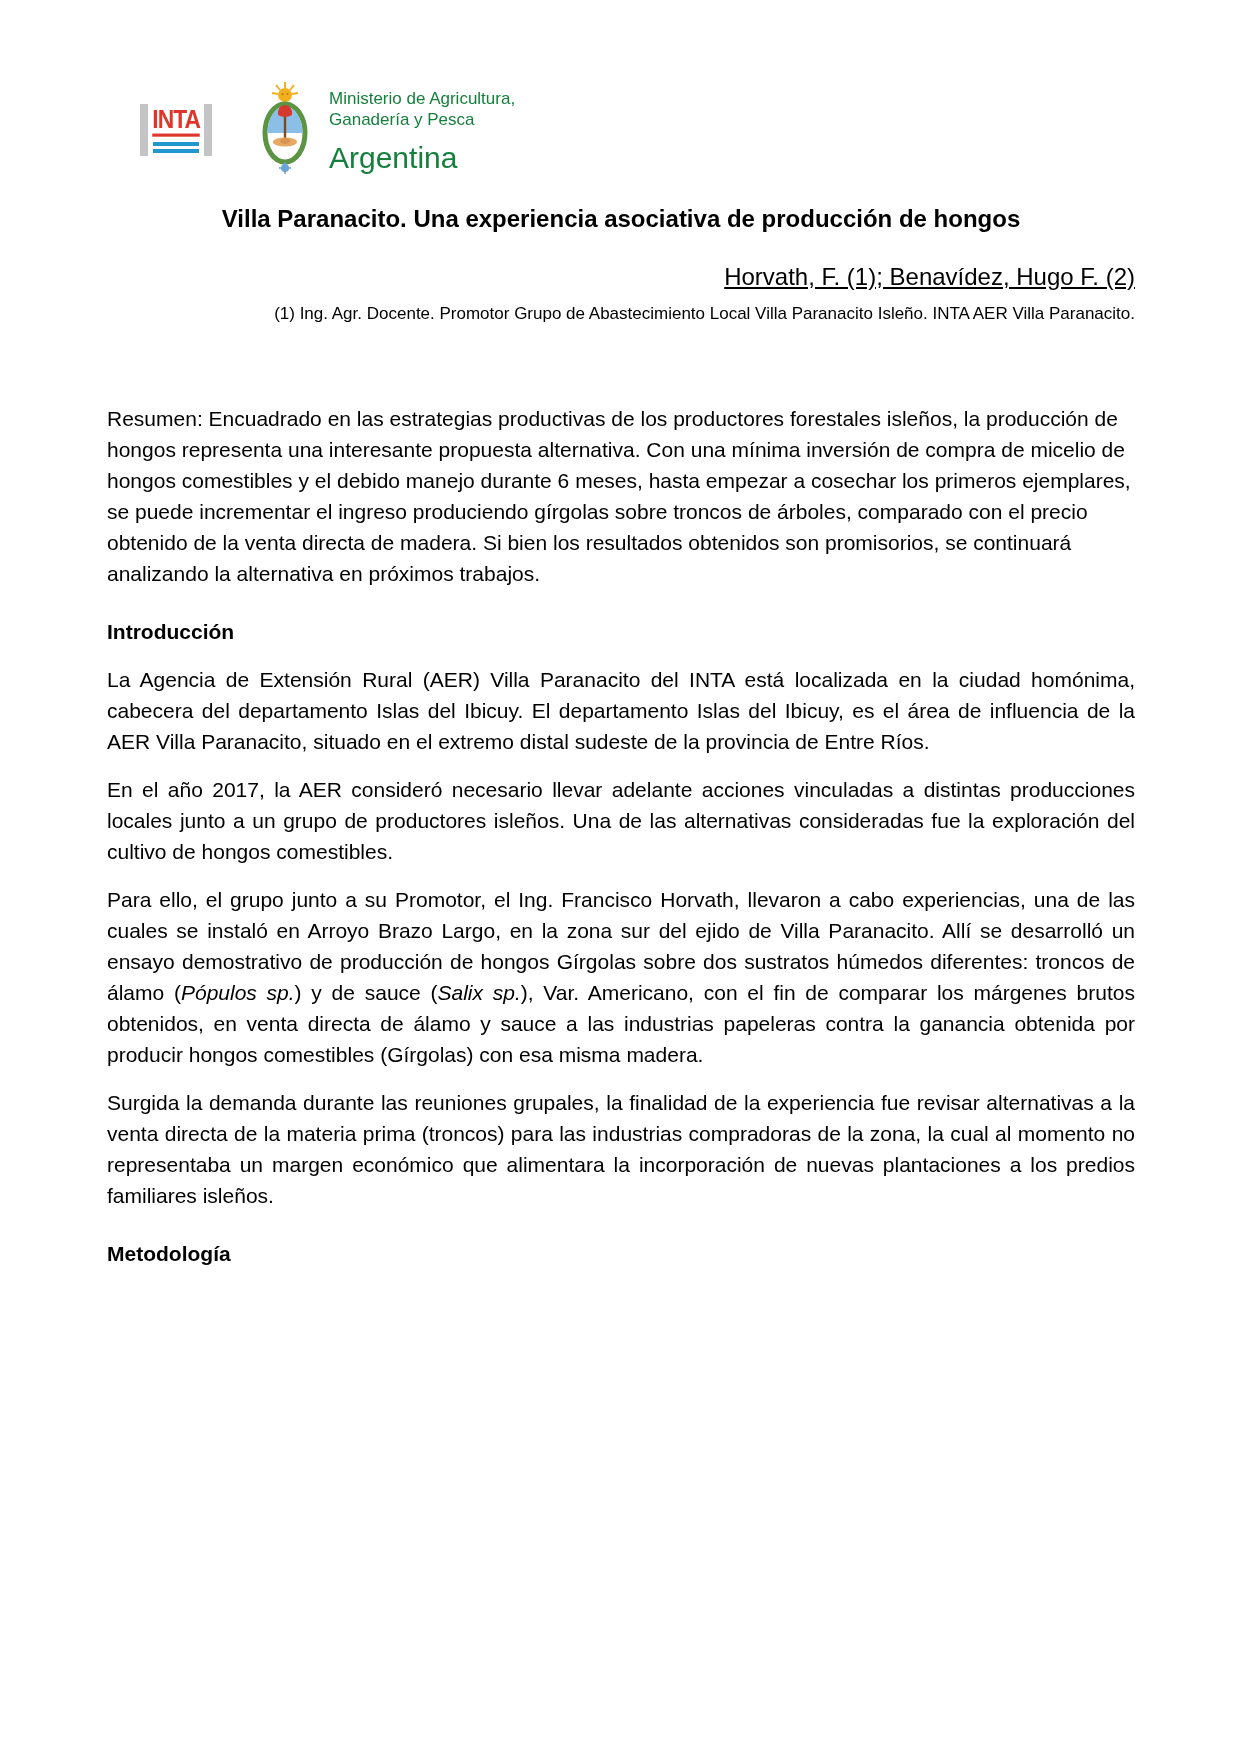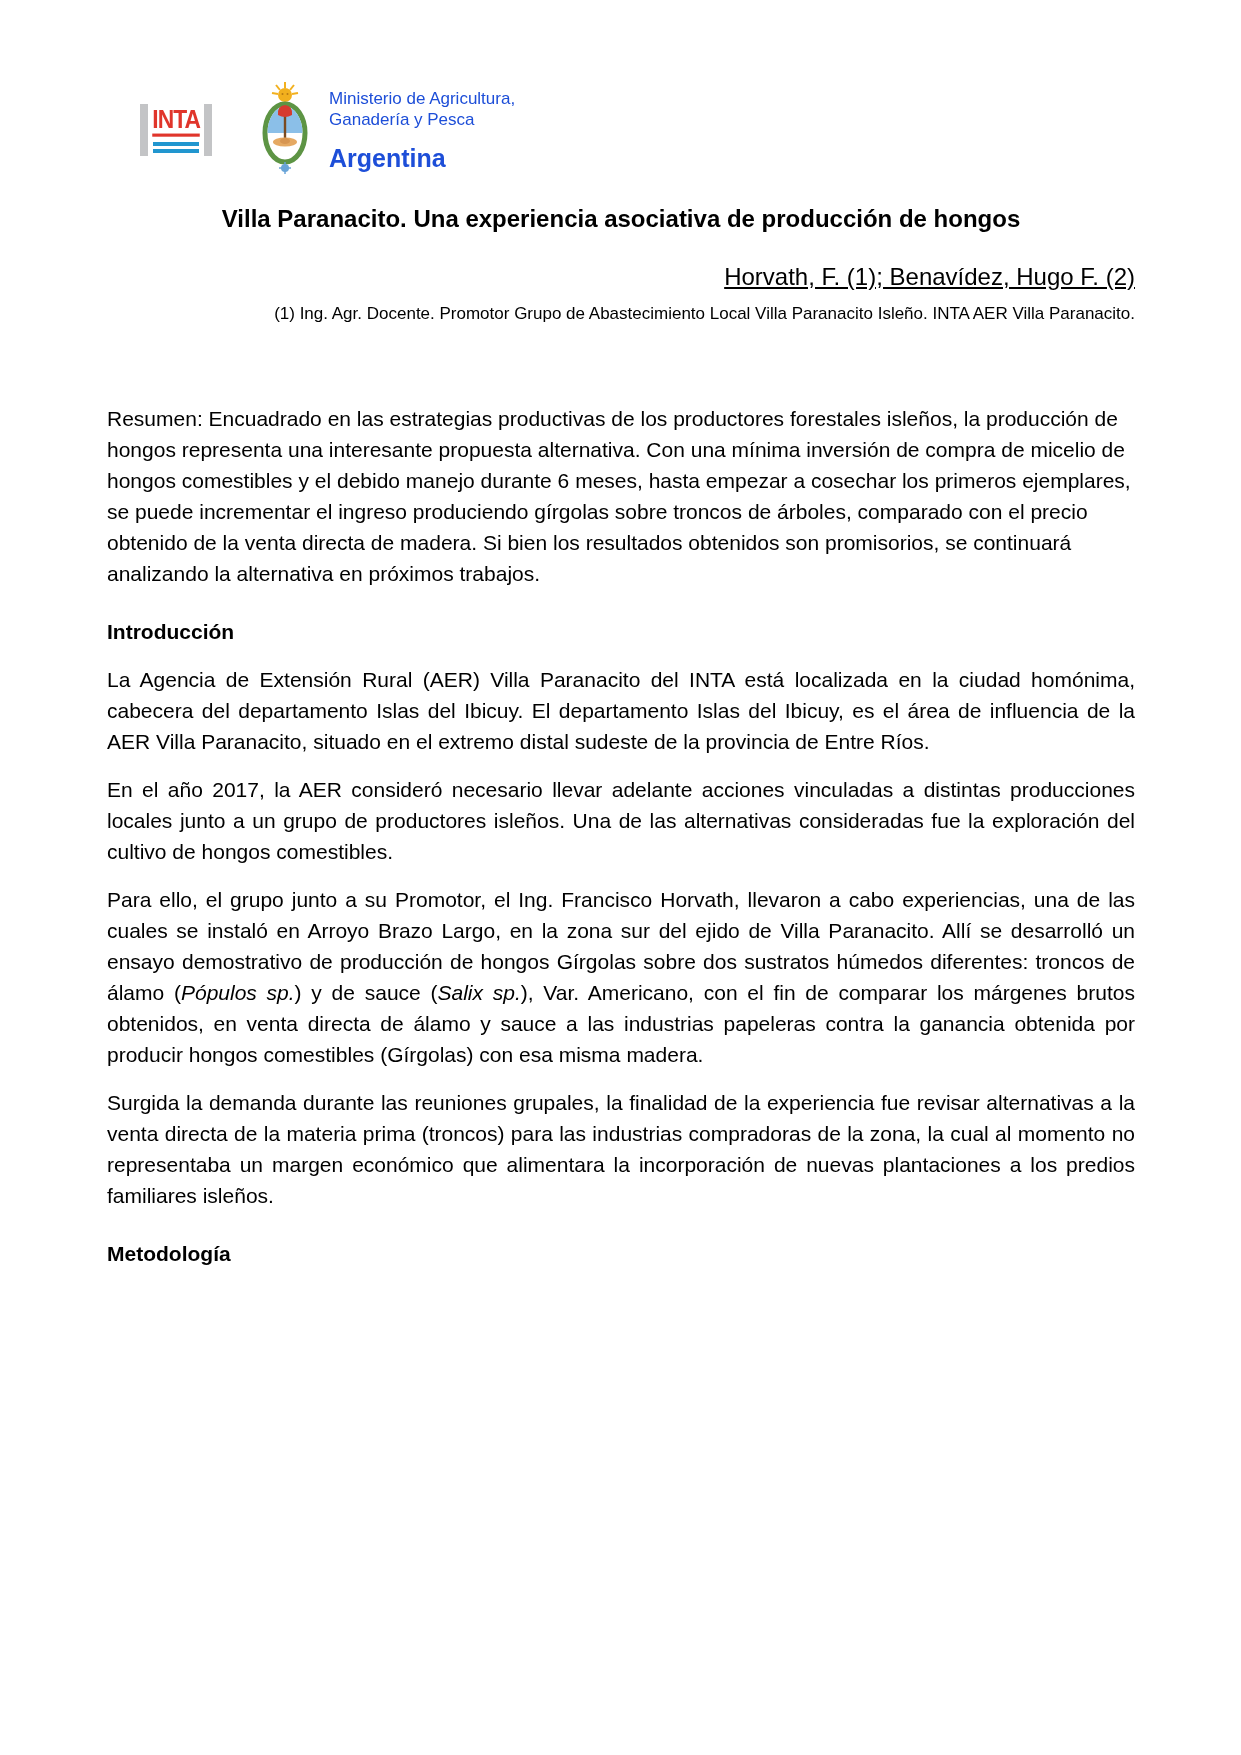--- a/index.html
+++ b/index.html
@@ -63,29 +63,29 @@
   }
   .inta-bar.b1 { margin-top: 6px; }
   .inta-bar.b2 { margin-top: 3px; }
 
   .coat {
     margin-left: 43px;
     flex: 0 0 auto;
   }
   .ministry {
     margin-left: 14px;
-    color: #1d4ed8;
+    color: #15803d;
   }
   .ministry .m-line {
     font-size: 17px;
     line-height: 21px;
   }
   .ministry .m-country {
-    font-size: 25px;
-    font-weight: 700;
+    font-size: 30px;
+    font-weight: 400;
     line-height: 28px;
     margin-top: 14px;
   }
 
   
   .doc {
     margin: 0 106px 8px 107px; 
   }
   .title {
     text-align: center;

